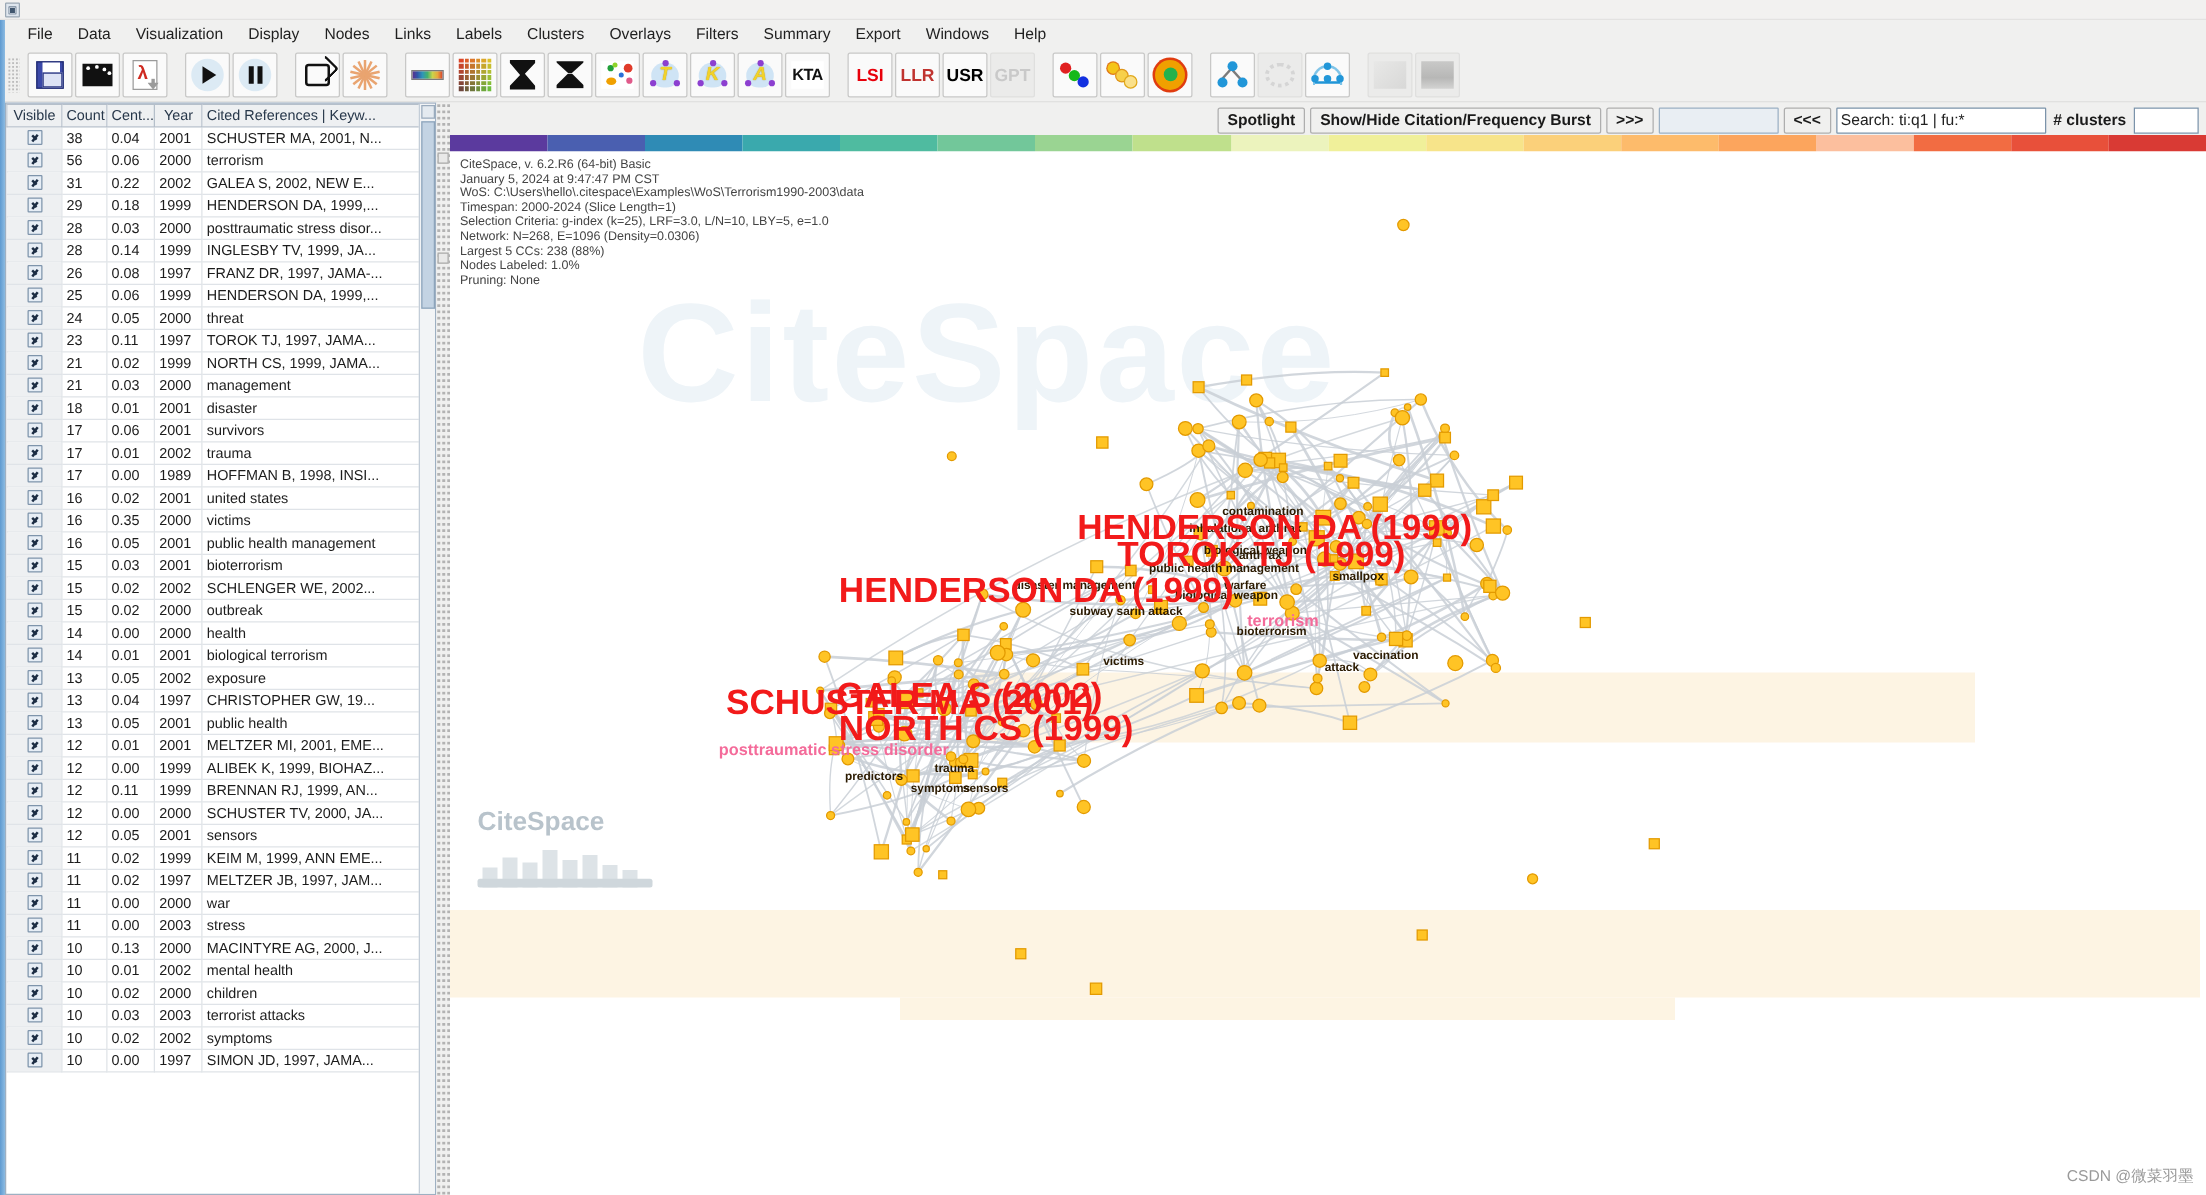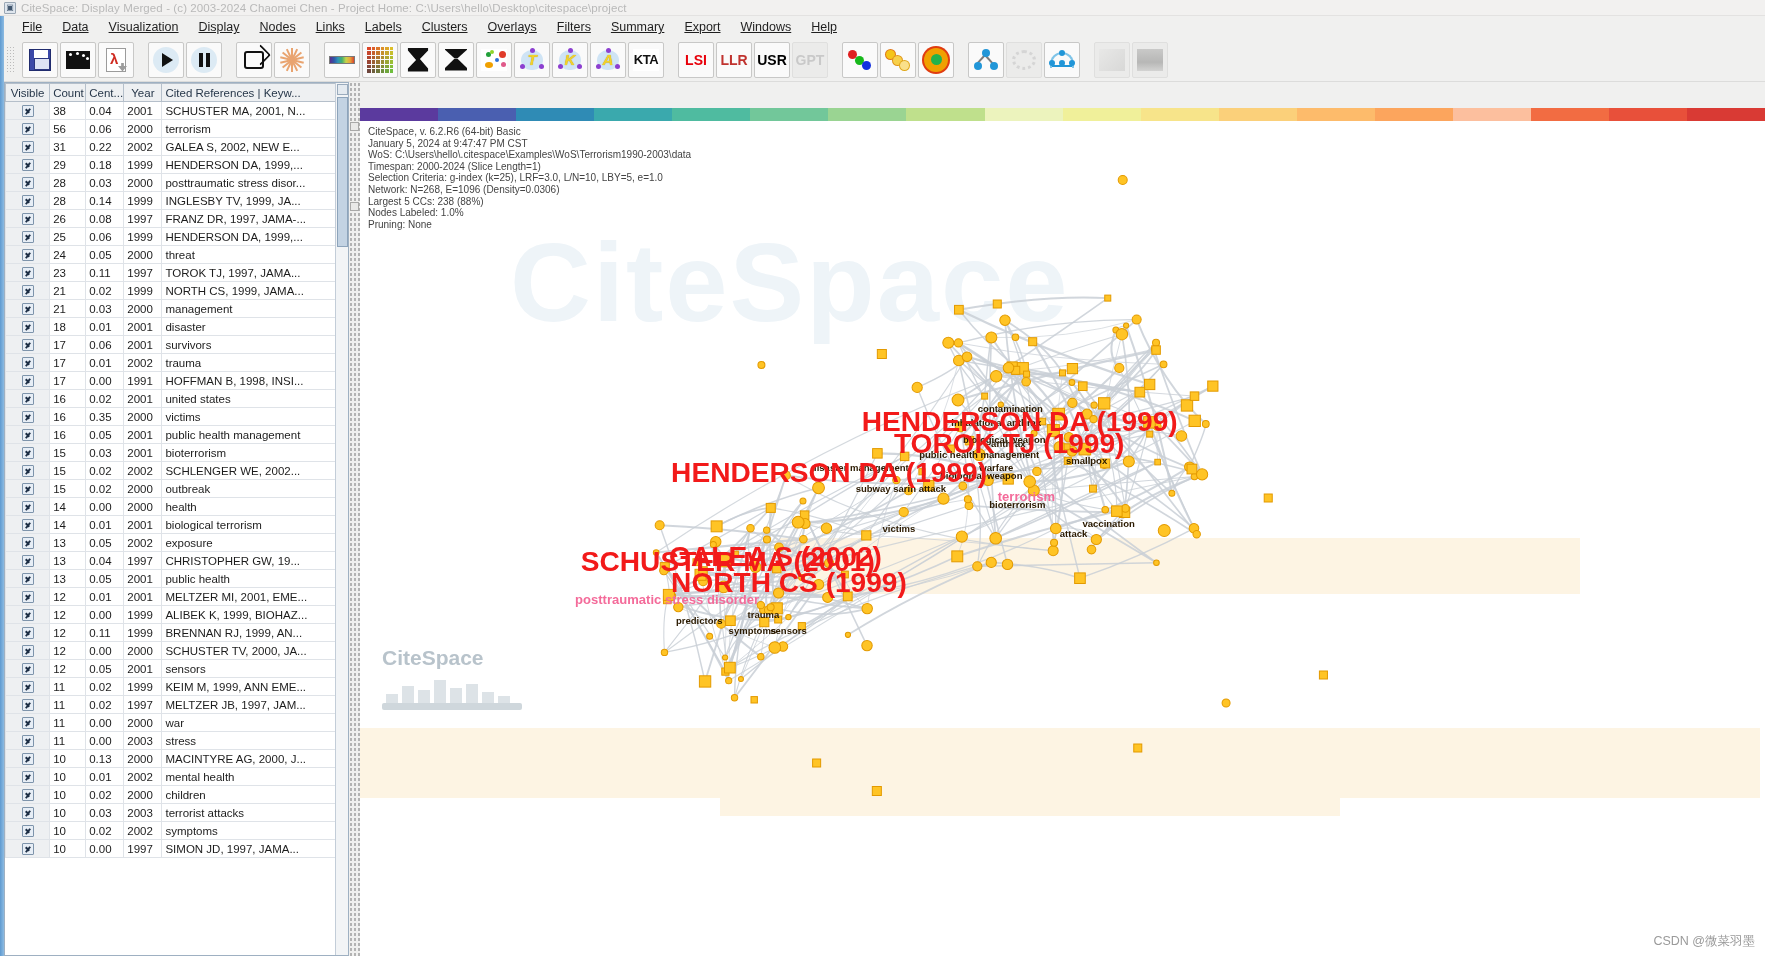--- a/index.html
+++ b/index.html
@@ -31,21 +31,21 @@
     background:linear-gradient(90deg,#5f9ad0,#8cbbe2);
   }
 
   
   #menubar {
     height:22px; background:#f0f0ef; display:flex; align-items:center;
     padding-left:12px; gap:0px;
   }
   #menubar .mi {
     font-size:12.5px; color:#1f1f1f; padding:2px 10px; white-space:nowrap;
-    font-weight:400; cursor:default;text-decoration:underline;
+    font-weight:400; cursor:default;
   }
 
   
   #toolbar {
     height:44px; background:#f0f0ef; display:flex; align-items:center;
     padding-left:6px; gap:2px; border-bottom:1px solid #dcdcdb;
   }
   .grip {
     width:10px; height:28px; margin-right:4px;
     background-image:radial-gradient(#bbb 1px, transparent 1px);
@@ -229,21 +229,20 @@
   #credit {
     position:absolute; right:10px; bottom:6px; font-size:12.5px; color:#9a9a9a;
     font-family:"Liberation Sans", sans-serif;
   }
 </style>
 </head>
 <body>
 
 <div id="titlebar">
   <div class="tb-icon">▣</div>
-  <div class="tb-text">CiteSpace: Display Merged - (c) 2003-2024 Chaomei Chen - Project Home: C:\Users\hello\Desktop\citespace\project</div>
 </div>
 <div id="winedge"></div>
 
 <div id="menubar">
   <div class="mi">File</div>
   <div class="mi">Data</div>
   <div class="mi">Visualization</div>
   <div class="mi">Display</div>
   <div class="mi">Nodes</div>
   <div class="mi">Links</div>
@@ -591,21 +590,21 @@
             <td class="c-vis"><span class="cbx"></span></td>
             <td class="c-num">17</td>
             <td class="c-num">0.01</td>
             <td class="c-num">2002</td>
             <td>trauma</td>
           </tr>
           <tr>
             <td class="c-vis"><span class="cbx"></span></td>
             <td class="c-num">17</td>
             <td class="c-num">0.00</td>
-            <td class="c-num">1991</td>
+            <td class="c-num">1989</td>
             <td>HOFFMAN B, 1998, INSI...</td>
           </tr>
           <tr>
             <td class="c-vis"><span class="cbx"></span></td>
             <td class="c-num">16</td>
             <td class="c-num">0.02</td>
             <td class="c-num">2001</td>
             <td>united states</td>
           </tr>
           <tr>
@@ -791,20 +790,30 @@
     </div>
   </div>
 
   <div id="splitter">
     <div class="up"></div>
     <div class="dn"></div>
   </div>
 
   <div id="graphpanel">
 
+    <div id="gp-toolrow">
+      <div class="gp-btn">Spotlight</div>
+      <div class="gp-btn">Show/Hide Citation/Frequency Burst</div>
+      <div class="gp-btn">&gt;&gt;&gt;</div>
+      <div class="gp-field"></div>
+      <div class="gp-btn">&lt;&lt;&lt;</div>
+      <div class="gp-search">Search: ti:q1 | fu:*</div>
+      <div class="gp-label"># clusters</div>
+      <div class="gp-num"></div>
+    </div>
 
     <div id="canvas">
       <div id="spectrum">
           <i style="background: rgb(91, 58, 158);"></i>
           <i style="background: rgb(74, 95, 176);"></i>
           <i style="background: rgb(47, 139, 181);"></i>
           <i style="background: rgb(58, 169, 173);"></i>
           <i style="background: rgb(79, 187, 160);"></i>
           <i style="background: rgb(114, 199, 154);"></i>
           <i style="background: rgb(154, 212, 146);"></i>

